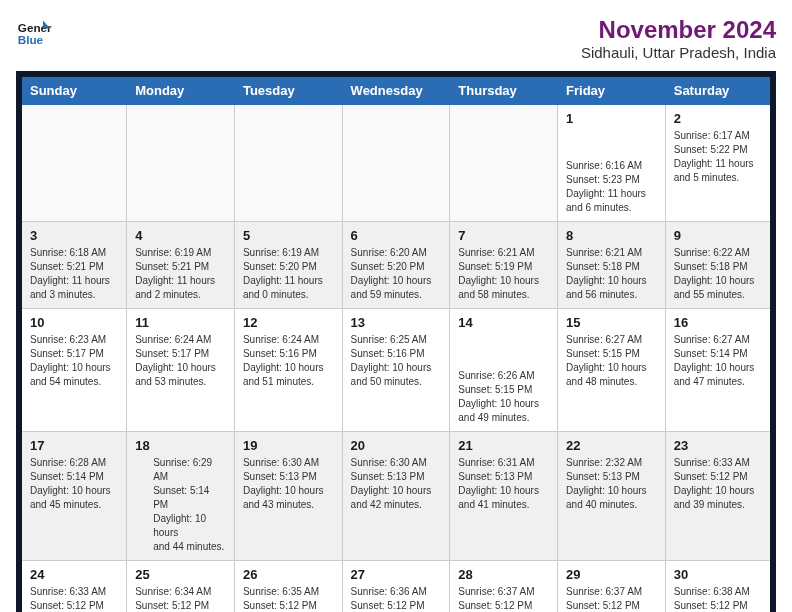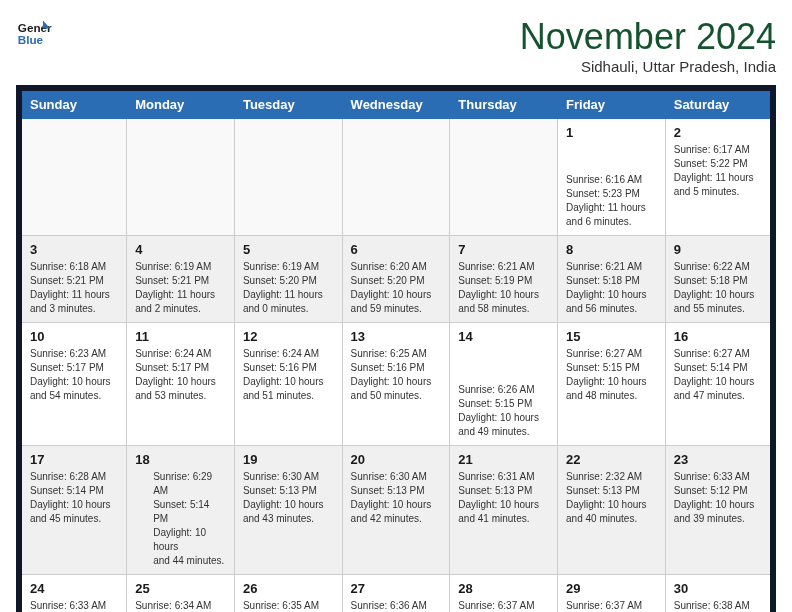--- a/index.html
+++ b/index.html
@@ -22,23 +22,23 @@
       gap: 4px;
     }
     .logo-icon {
       width: 36px;
       height: 36px;
     }
     .title-area {
       text-align: right;
     }
     .month-title {
-      font-size: 36px;
-      font-weight: normal;
-      color: #14532d;
+      font-size: 24px;
+      font-weight: bold;
+      color: #701a75;
     }
     .subtitle {
       font-size: 15px;
       color: #333;
     }
     .calendar-table {
       width: 100%;
       border-collapse: collapse;
       border: 6px solid #0f172a;
     }

